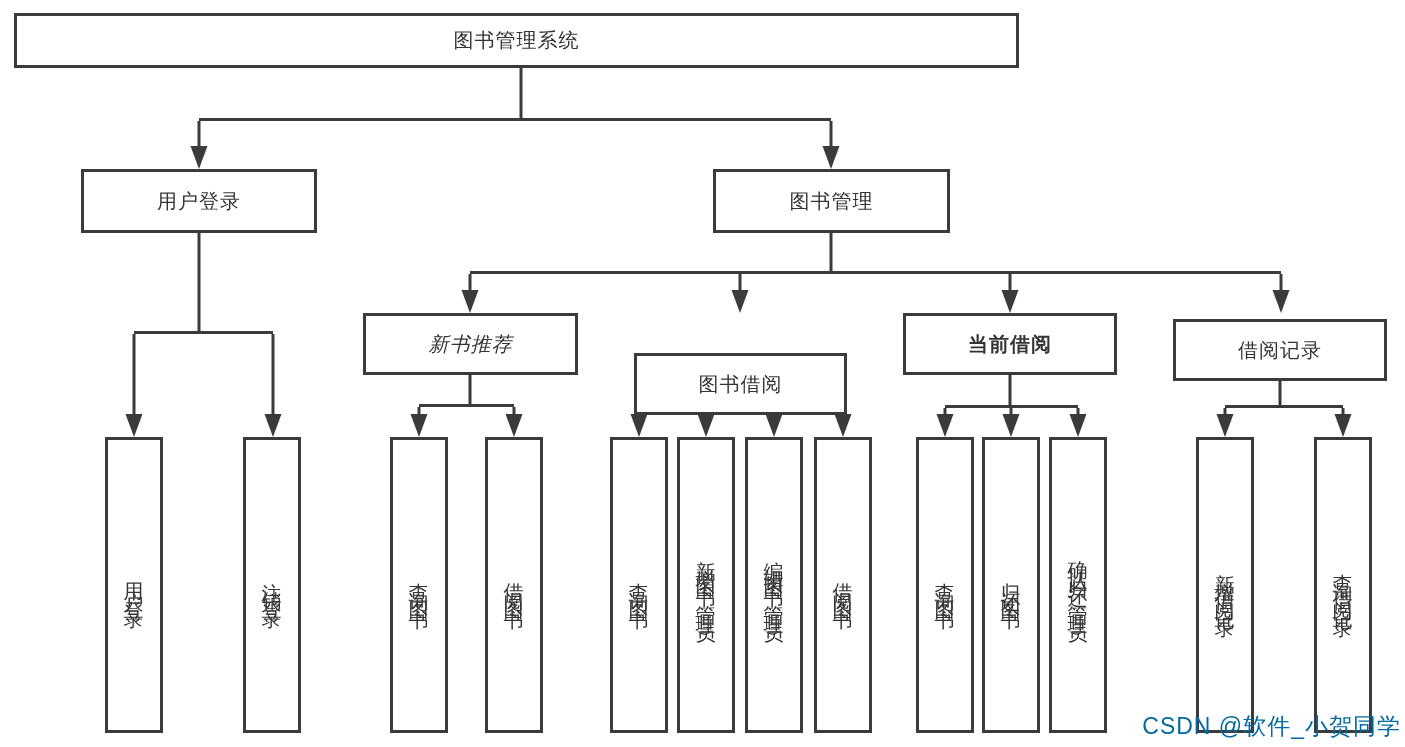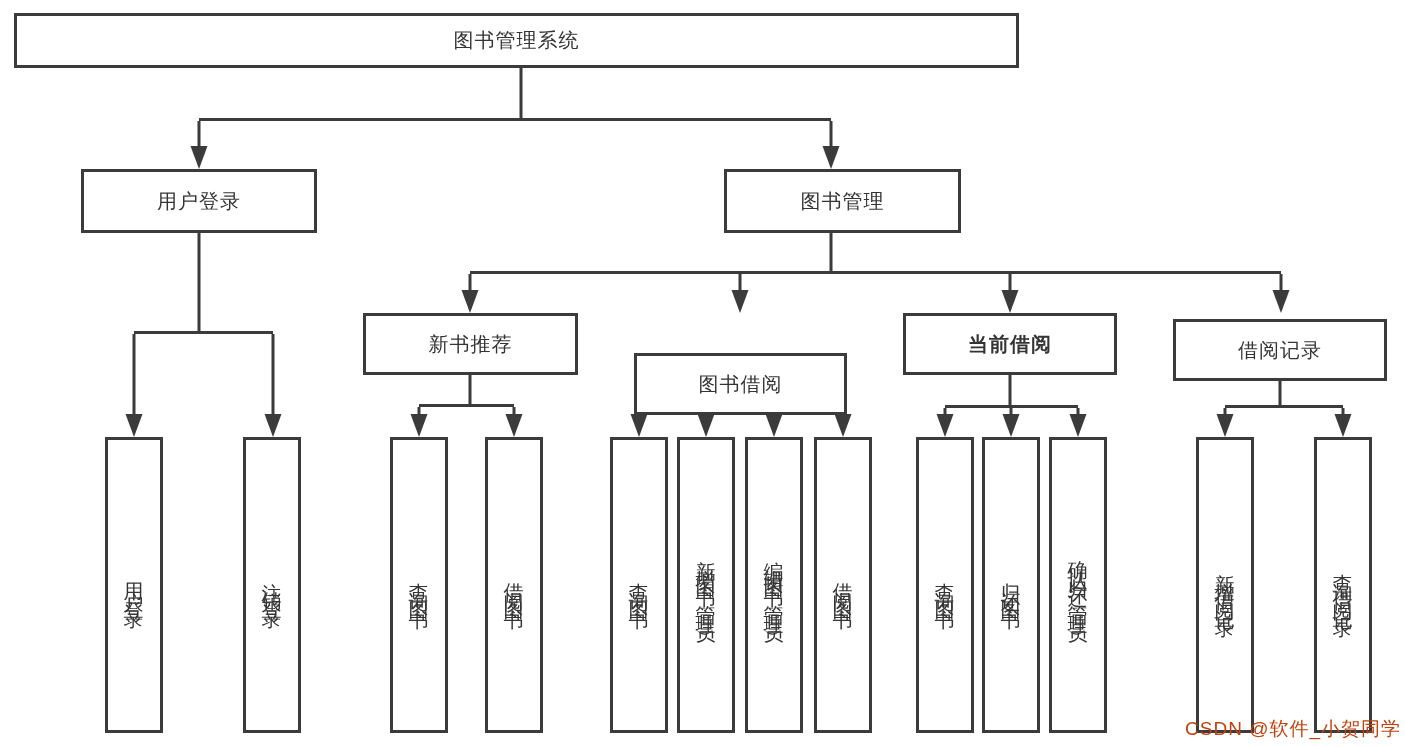--- a/index.html
+++ b/index.html
@@ -53,31 +53,31 @@
     font-size: 20px;
     color: #343434;
     letter-spacing: 9px;
     line-height: 1;
     white-space: nowrap;
   }
   .watermark {
     position: absolute;
     right: 4px;
     bottom: 5px;
-    font-size: 19px;
-    color: #c2410c;
+    font-size: 23px;
+    color: #0369a1;
     letter-spacing: 1px;
     z-index: 3;
     white-space: nowrap;
   }
   
   #n-root  { left: 14px;  top: 13px;  width: 1005px; height: 55px; }
   #n-login { left: 81px;  top: 169px; width: 236px;  height: 64px; }
-  #n-mgmt  { left: 713px; top: 169px; width: 237px;  height: 64px; margin-left: 11px; }
-  #n-nbr   { left: 363px; top: 313px; width: 215px;  height: 62px; }
+  #n-mgmt  { left: 713px; top: 169px; width: 237px;  height: 64px; }
+  #n-nbr   { left: 363px; top: 313px; width: 215px;  height: 62px; font-style: italic; }
   #n-bb    { left: 634px; top: 313px; width: 213px;  height: 62px; margin-top: 40px; }
   #n-cb    { left: 903px; top: 313px; width: 214px;  height: 62px; font-weight: bold; }
   #n-br    { left: 1173px;top: 319px; width: 214px;  height: 62px; }
   #l-user-login { left: 105px; }
   #l-logout     { left: 243px; }
   #l-nbr-query  { left: 390px; }
   #l-nbr-borrow { left: 485px; }
   #l-bb-query   { left: 610px; }
   #l-bb-add     { left: 677px; }
   #l-bb-edit    { left: 745px; }

